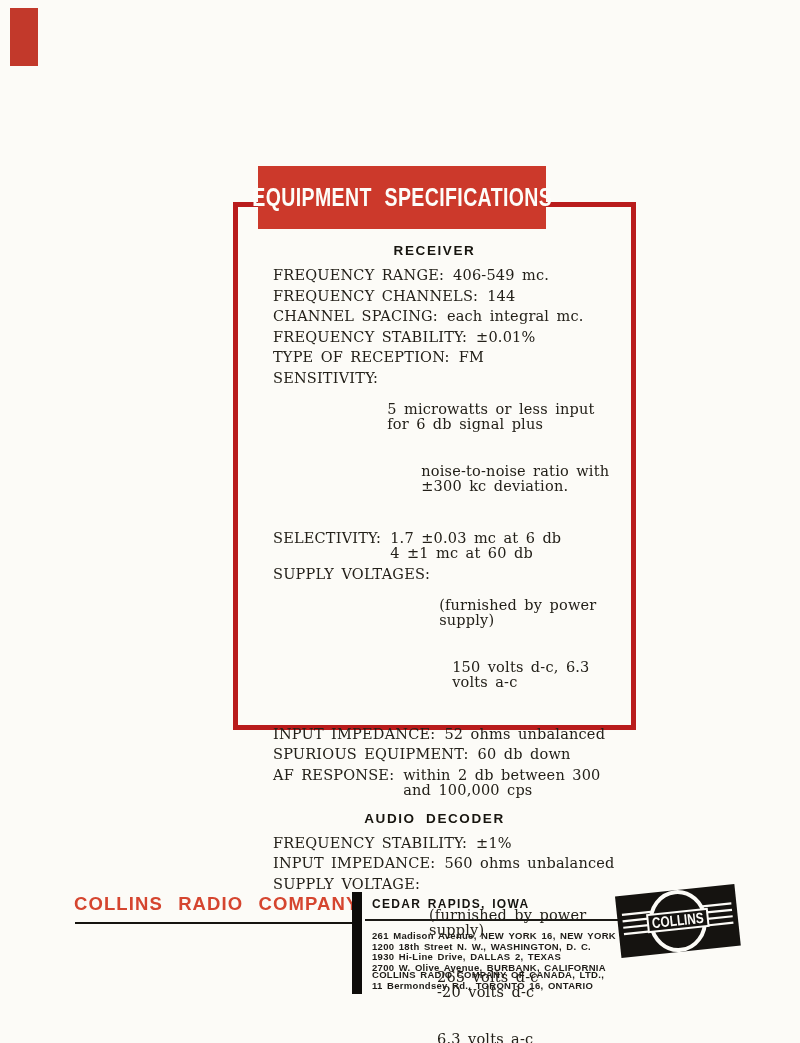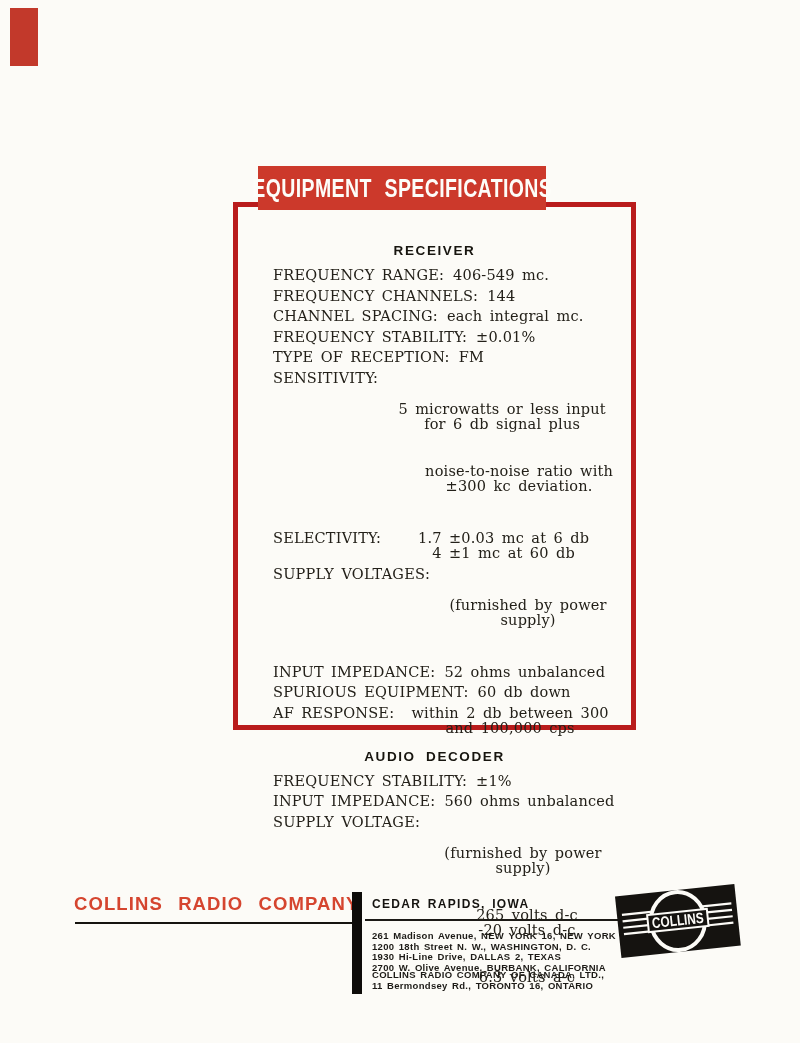--- a/index.html
+++ b/index.html
@@ -6,21 +6,21 @@
   body{
     width:800px;height:1043px;position:relative;
     background:#fcfbf7;overflow:hidden;
     font-family:"DejaVu Serif", serif;color:#232019;
   }
   
   .corner-mark{position:absolute;left:10px;top:8px;width:28px;height:58px;background:#c2392b;}
 
   
   .banner{
-    position:absolute;left:258px;top:166px;width:288px;height:44px;
+    position:absolute;left:258px;top:166px;width:288px;height:63px;
     background:#cc392b;z-index:3;display:flex;align-items:center;justify-content:center;
   }
   .banner span{
     color:#fdfdf9;font-family:"Liberation Sans", sans-serif;font-weight:bold;
     font-size:25px;letter-spacing:0.5px;word-spacing:9px;white-space:nowrap;
     transform:scaleX(0.78);transform-origin:center;
   }
 
   
   .spec-box{
@@ -35,21 +35,21 @@
   .heading-receiver{margin-top:36px;}
   .heading-audio{margin-top:12px;}
 
   .spec-area{padding:0 14px 0 35px;}
   .spec-row{
     display:flex;align-items:flex-start;margin-bottom:5px;
     font-size:14.5px;line-height:15.5px;word-spacing:2.5px;letter-spacing:0.2px;
   }
   .spec-label{white-space:nowrap;margin-right:9px;}
   .spec-values{white-space:pre-wrap;}
-  .spec-values div{white-space:pre-wrap;text-align:center;}
+  .spec-values div{white-space:pre-wrap;}
   .row-sensitivity .spec-values div:nth-child(2){padding-left:34px;}
   .row-supplyv .spec-values div:nth-child(2){padding-left:13px;}
   .row-supplyv2 .spec-values div:nth-child(n+2){padding-left:8px;}
 
   
   .footer-company{
     position:absolute;left:74px;top:893px;
     font-family:"Liberation Sans", sans-serif;font-weight:bold;font-size:18.5px;
     letter-spacing:1.1px;word-spacing:9px;color:#d5452f;white-space:nowrap;
   }
@@ -115,20 +115,21 @@
       </div>
     </div>
     <div class="spec-row">
       <span class="spec-label">SELECTIVITY:</span>
       <div class="spec-values"><div>1.7 ±0.03 mc at 6 db        4 ±1 mc at 60 db</div></div>
     </div>
     <div class="spec-row row-supplyv">
       <span class="spec-label">SUPPLY VOLTAGES:</span>
       <div class="spec-values">
         <div>(furnished by power supply)</div>
+        <div>150 volts d-c, 6.3 volts a-c</div>
       </div>
     </div>
     <div class="spec-row">
       <span class="spec-label">INPUT IMPEDANCE:</span>
       <div class="spec-values"><div>52 ohms unbalanced</div></div>
     </div>
     <div class="spec-row">
       <span class="spec-label">SPURIOUS EQUIPMENT:</span>
       <div class="spec-values"><div>60 db down</div></div>
     </div>

